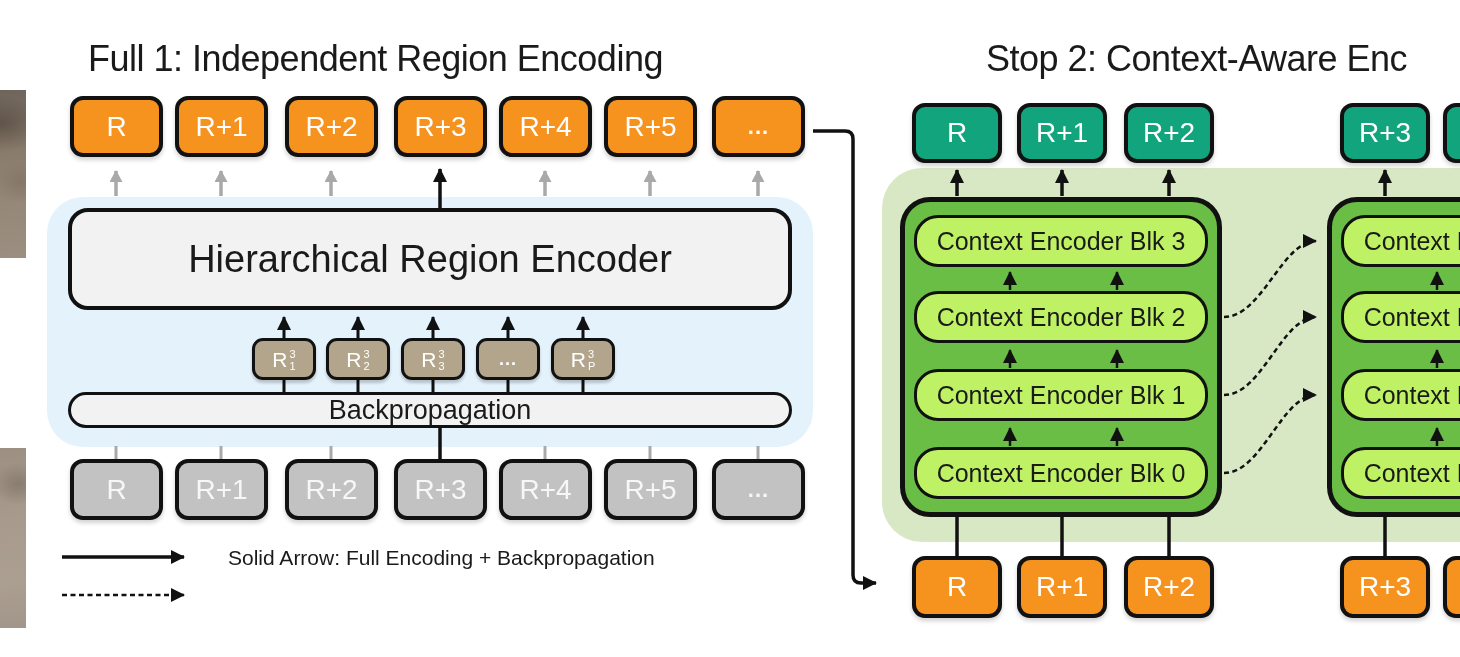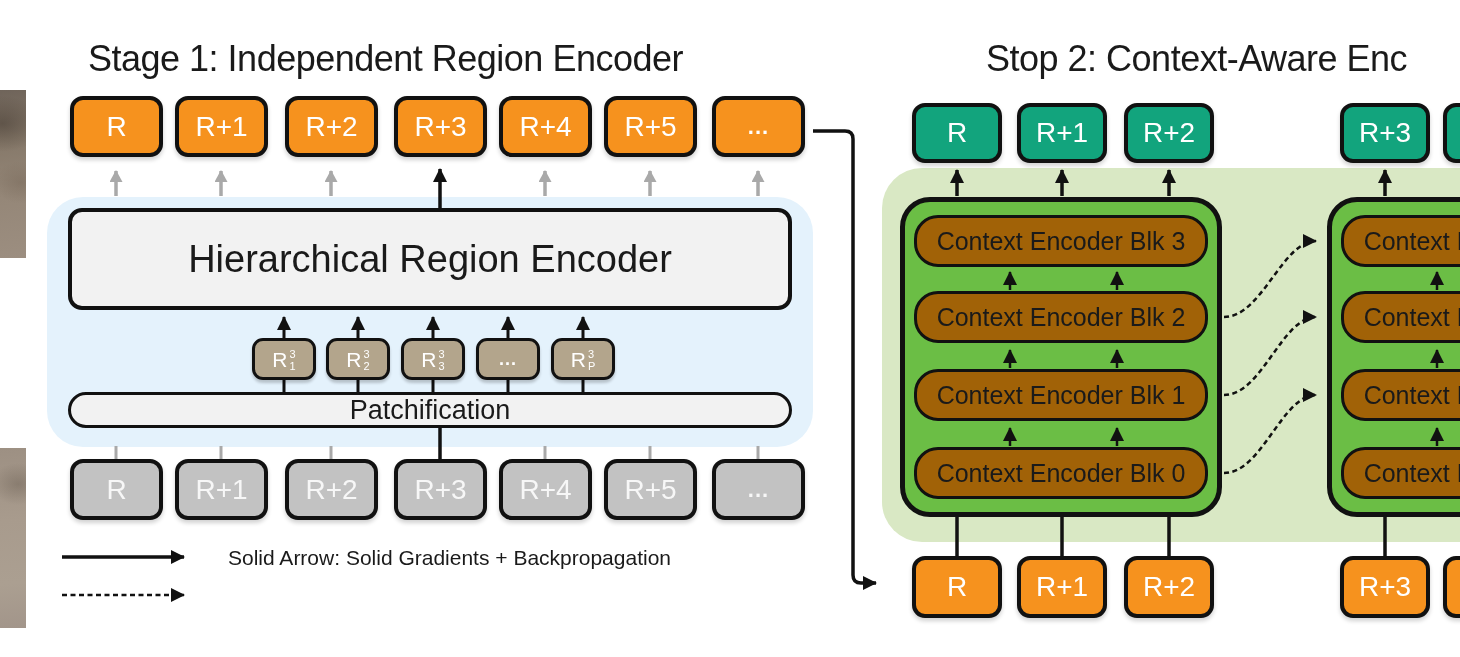--- a/index.html
+++ b/index.html
@@ -23,34 +23,34 @@
   }
   .token.orange{background:#F6921E;}
   .token.teal{background:#12A47D;}
   .token.gray{background:#C2C2C2;color:#F7F7F7;}
   .token .dots{font-weight:bold;font-size:22px;letter-spacing:1px;}
   
   .whitebox{
     box-sizing:border-box;background:#F2F2F2;border:4px solid #111;
     display:flex;align-items:center;justify-content:center;white-space:nowrap;
   }
-  .encoder{border-radius:14px;font-size:38px;}
+  .encoder{border-radius:20px;font-size:38px;}
   .patchbar{border-radius:18px;font-size:27px;border-width:3.5px;}
   
   .tan{
     box-sizing:border-box;background:#B3A58C;border:3.5px solid #111;border-radius:11px;
     display:flex;align-items:center;justify-content:center;color:#fff;
     box-shadow:0 3px 3px rgba(0,0,0,0.2);
   }
   .tan .pt-base{font-size:21px;line-height:1;}
   .tan .pt-stack{display:inline-flex;flex-direction:column;font-size:11px;line-height:1.1;margin-left:2px;transform:translateY(1px);}
   .tan .dots{font-weight:bold;font-size:18px;color:#fff;letter-spacing:1px;}
   
   .ctx{
-    box-sizing:border-box;background:#a16207;border:3.5px solid #111;border-radius:24px;
+    box-sizing:border-box;background:#bef264;border:3.5px solid #111;border-radius:24px;
     display:flex;align-items:center;justify-content:center;
     font-size:25px;color:#1a1a1a;white-space:nowrap;
   }
   
   .legend-text{font-size:21px;white-space:nowrap;color:#1a1a1a;}
   .overlay{position:absolute;left:0;top:0;pointer-events:none;}
   .thumb{position:absolute;left:0;width:26px;border-right:1px solid #fff;}
 </style>
 </head>
 <body>
@@ -144,21 +144,21 @@
       <line x1="1385" y1="515" x2="1385" y2="558"></line>
     </g>
 
     <g stroke="#111" stroke-width="2.5" fill="none" stroke-dasharray="5,3.5">
       <path d="M1224,317 C1262,317 1282,241 1316,241" marker-end="url(#ab)"></path>
       <path d="M1224,395 C1262,395 1282,317 1316,317" marker-end="url(#ab)"></path>
       <path d="M1224,473 C1262,473 1282,395 1316,395" marker-end="url(#ab)"></path>
     </g>
   </svg>
 
-  <div class="abs stage-title" style="left:88px;top:38px;">Stage 1: Independent Region Encoder</div>
+  <div class="abs stage-title" style="left:88px;top:38px;">Full 1: Independent Region Encoding</div>
 
   <div class="abs token orange" style="left:70px;top:96px;width:93px;height:61px;">
       <span>R</span>
     </div>
   <div class="abs token orange" style="left:175px;top:96px;width:93px;height:61px;">
       <span>R+1</span>
     </div>
   <div class="abs token orange" style="left:285px;top:96px;width:93px;height:61px;">
       <span>R+2</span>
     </div>
@@ -205,21 +205,21 @@
   </div>
   <div class="abs tan" style="left:551px;top:338px;width:64px;height:42px;">
     <span class="pt-base">R</span>
       <span class="pt-stack">
         <span>3</span>
         <span>P</span>
       </span>
   </div>
 
   <div class="abs whitebox patchbar" style="left:68px;top:392px;width:724px;height:36px;">
-    <span>Patchification</span>
+    <span>Backpropagation</span>
   </div>
 
   <div class="abs token gray" style="left:70px;top:459px;width:93px;height:61px;">
       <span>R</span>
     </div>
   <div class="abs token gray" style="left:175px;top:459px;width:93px;height:61px;">
       <span>R+1</span>
     </div>
   <div class="abs token gray" style="left:285px;top:459px;width:93px;height:61px;">
       <span>R+2</span>
@@ -230,21 +230,21 @@
   <div class="abs token gray" style="left:499px;top:459px;width:93px;height:61px;">
       <span>R+4</span>
     </div>
   <div class="abs token gray" style="left:604px;top:459px;width:93px;height:61px;">
       <span>R+5</span>
     </div>
   <div class="abs token gray" style="left:712px;top:459px;width:93px;height:61px;">
       <span class="dots">...</span>
     </div>
 
-  <div class="abs legend-text" style="left:228px;top:546px;">Solid Arrow: Solid Gradients + Backpropagation</div>
+  <div class="abs legend-text" style="left:228px;top:546px;">Solid Arrow: Full Encoding + Backpropagation</div>
 
   <div class="abs stage-title" style="left:986px;top:38px;">Stop 2: Context-Aware Enc</div>
 
   <div class="abs token teal" style="left:912px;top:103px;width:90px;height:60px;">
       <span>R</span>
     </div>
   <div class="abs token teal" style="left:1017px;top:103px;width:90px;height:60px;">
       <span>R+1</span>
     </div>
   <div class="abs token teal" style="left:1124px;top:103px;width:90px;height:60px;">

